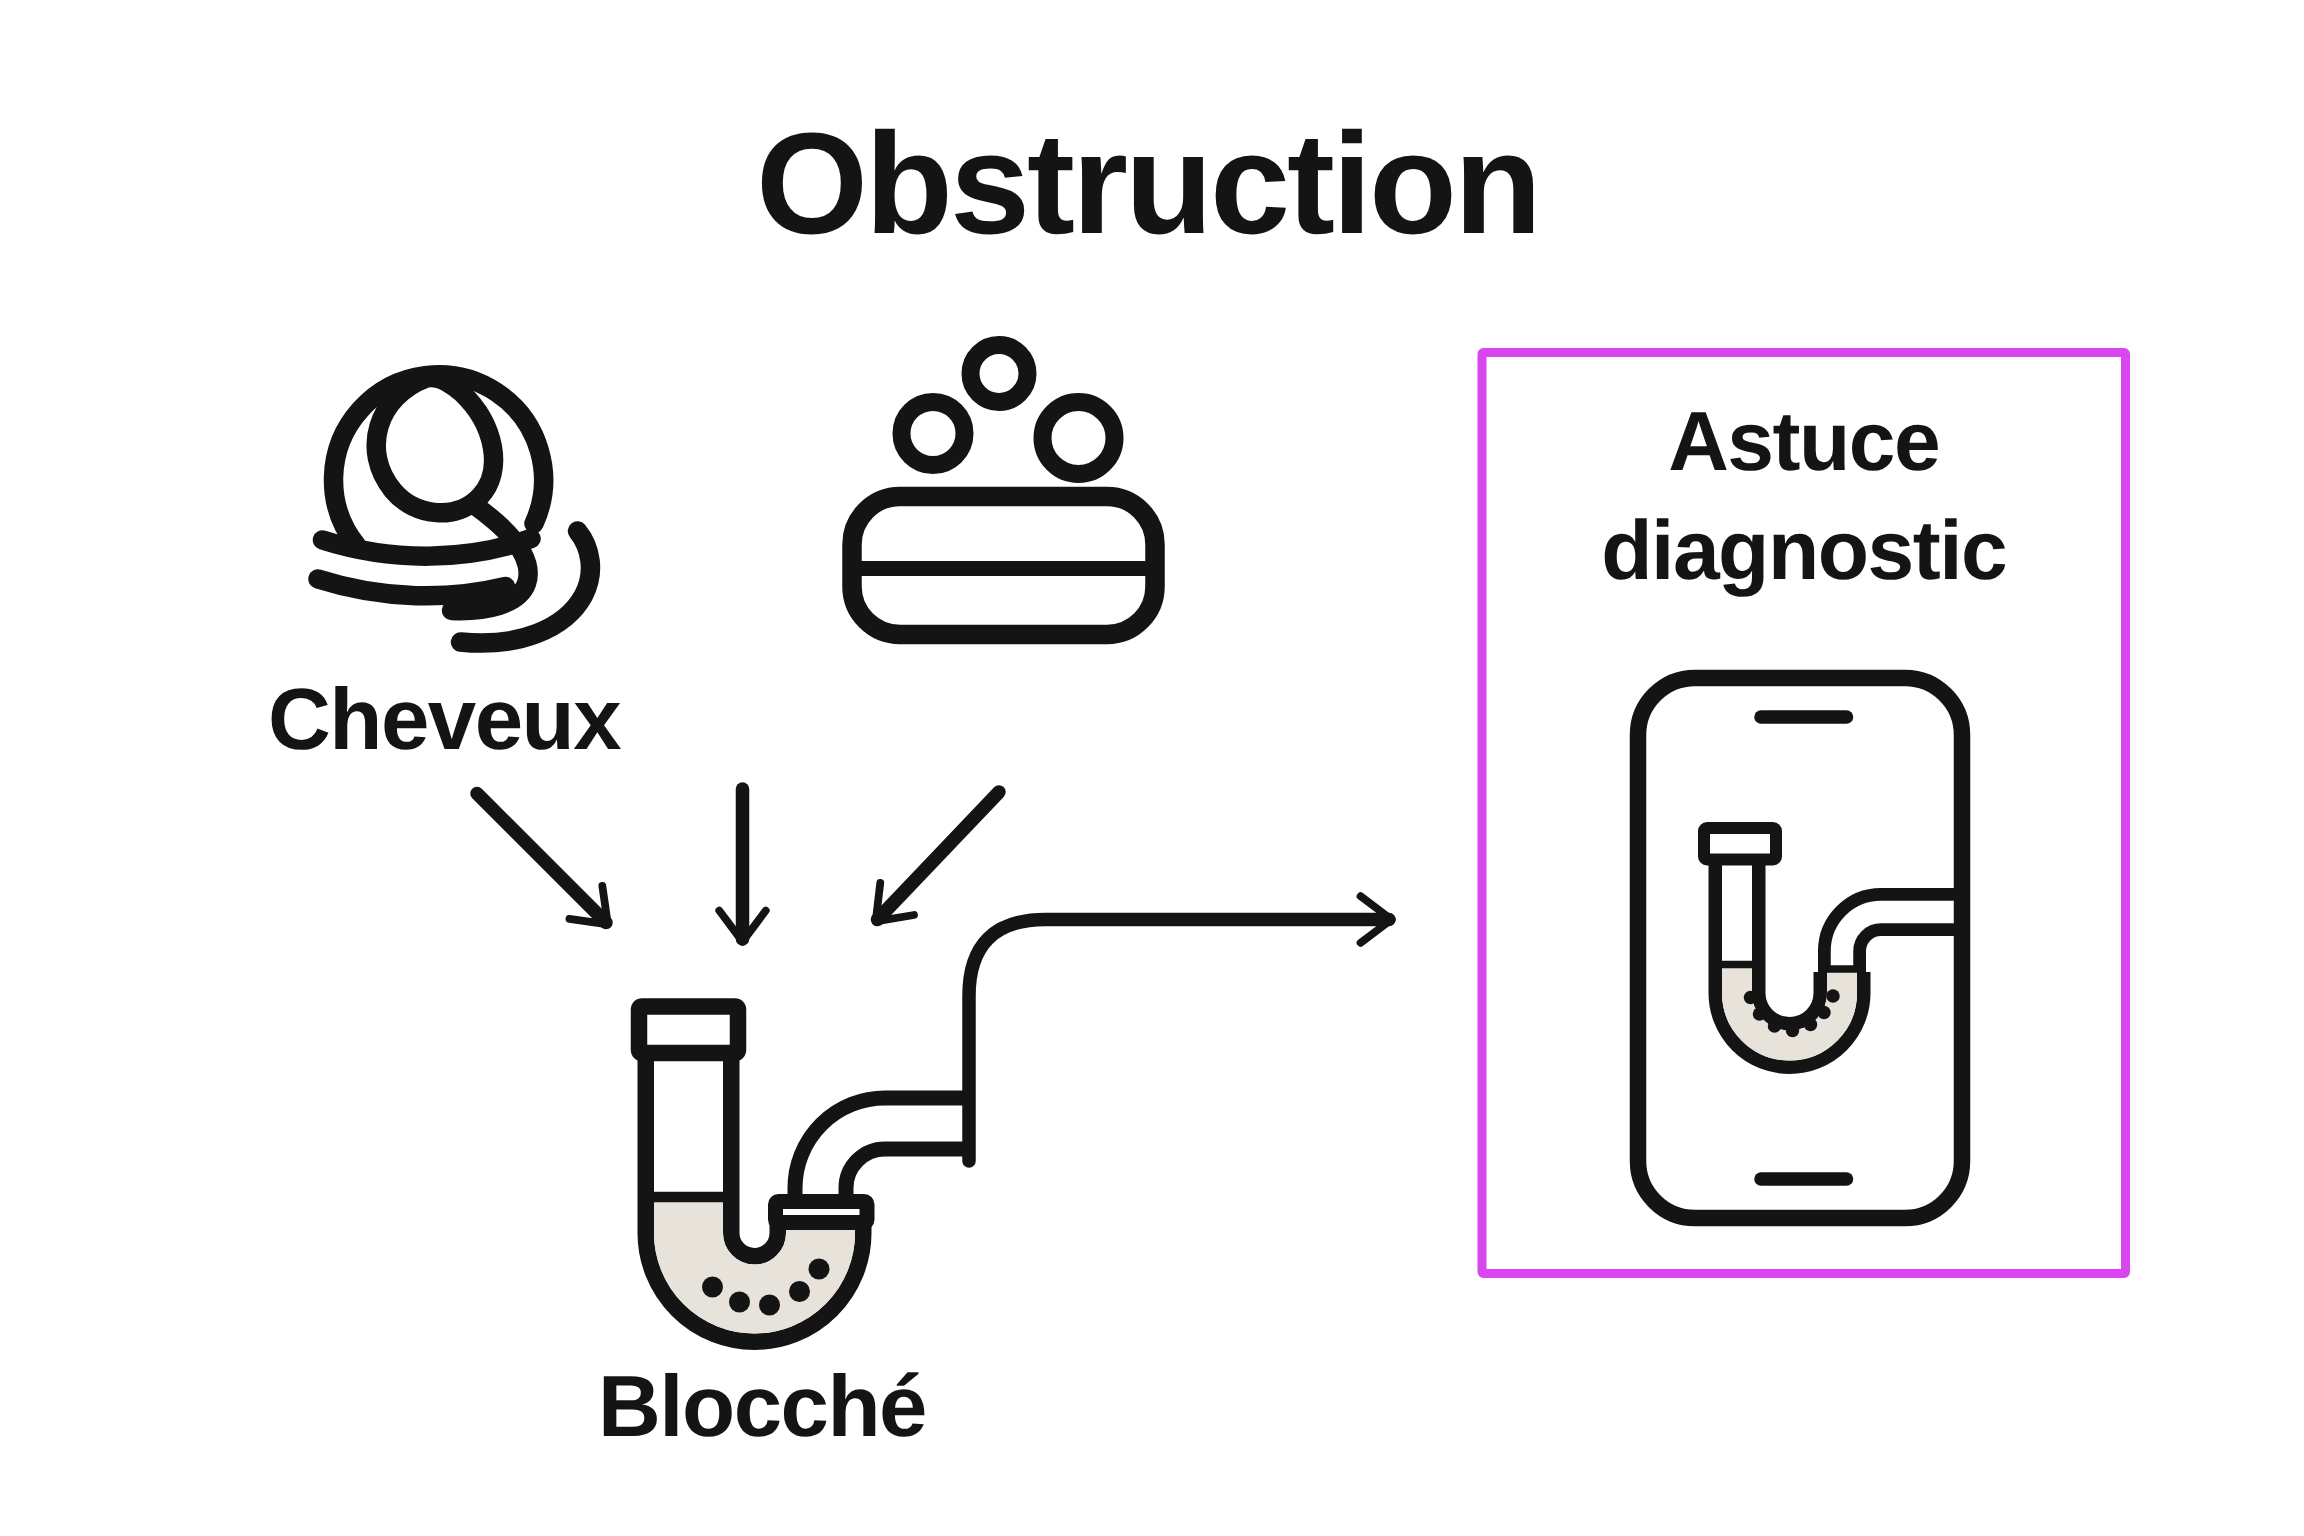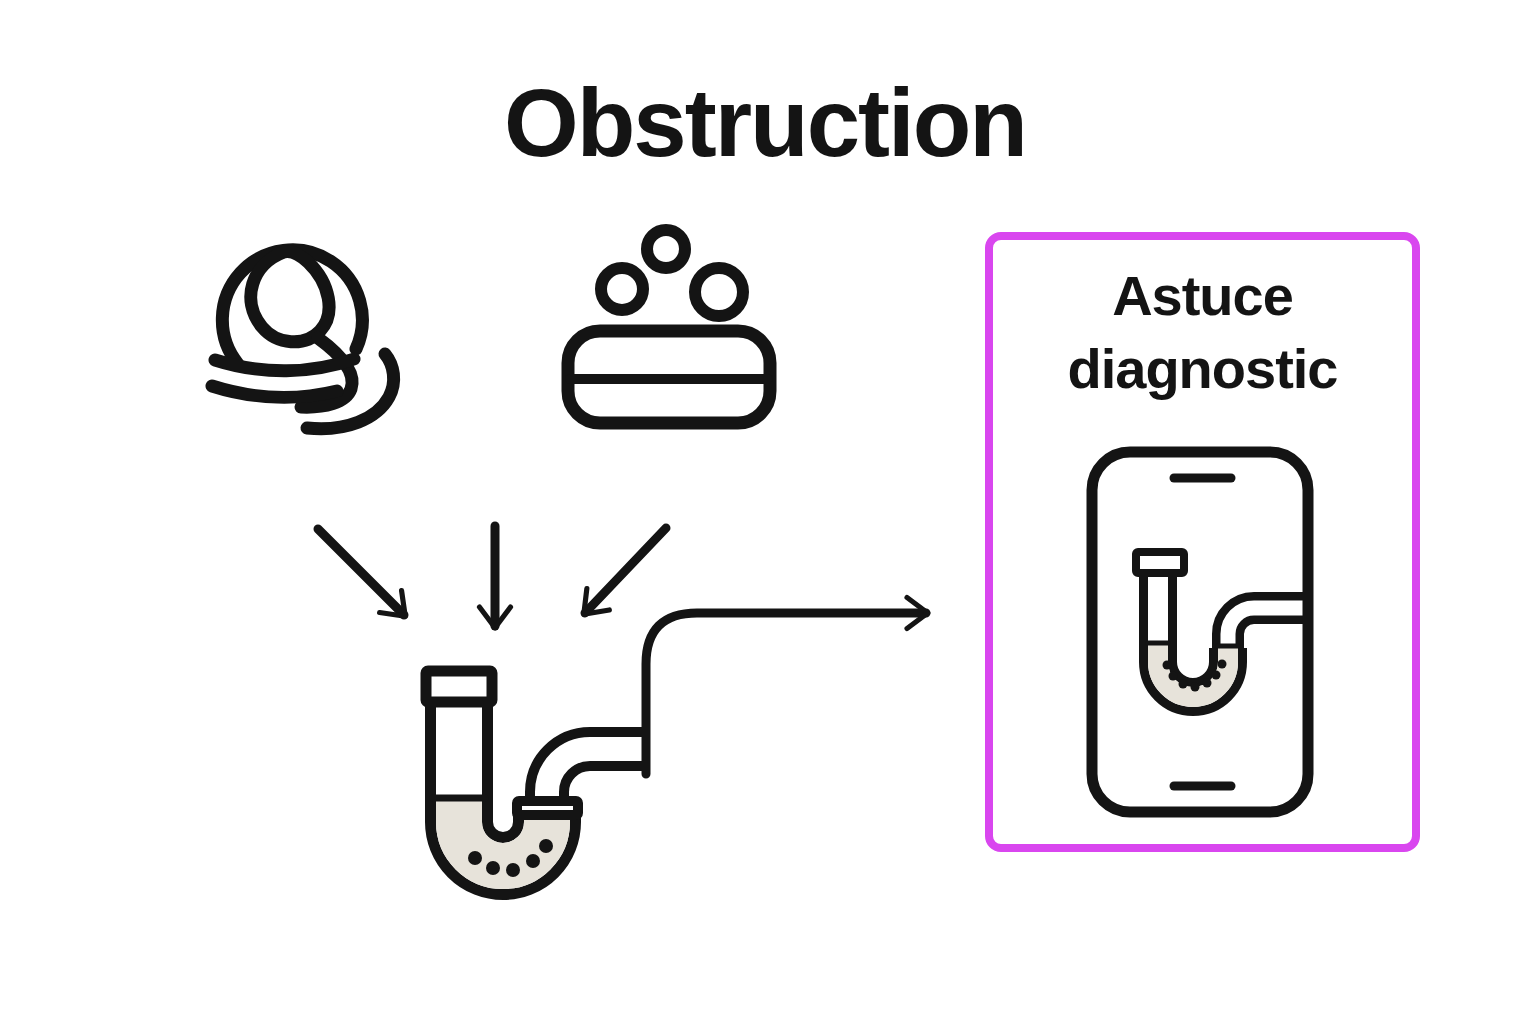--- a/index.html
+++ b/index.html
@@ -20,21 +20,21 @@
   .icon-label{
     position:absolute;transform:translateX(-50%);
     font-size:58px;font-weight:700;letter-spacing:-1px;line-height:1.1;
     white-space:nowrap;color:#141414;
   }
   .lbl-cheveux{left:296px;top:448px;}
   .lbl-savon{left:667px;top:448px;}
   .lbl-blocche{left:508px;top:906px;}
   .diagnostic-panel{
     position:absolute;left:985px;top:232px;width:435px;height:620px;
-    box-sizing:border-box;border:8px solid #d946ef;border-radius:16px;
+    box-sizing:border-box;border:6px solid #d946ef;border-radius:4px;
     background:transparent;
   }
   .panel-title{
     margin:20px auto 0 auto;width:330px;text-align:center;
     font-size:56px;font-weight:700;letter-spacing:-1px;line-height:1.3;
     color:#141414;
   }
 </style>
 </head>
 <body>
@@ -113,18 +113,20 @@
           <circle cx="1222" cy="664" r="4.5"></circle>
         </g>
         <rect x="1136" y="552" width="48" height="21" rx="2" fill="#ffffff" stroke-width="8"></rect>
       </g>
       <rect x="1092" y="452" width="216" height="360" rx="38" stroke-width="11"></rect>
       <line x1="1174" y1="478" x2="1231" y2="478" stroke-width="9"></line>
       <line x1="1174" y1="786" x2="1231" y2="786" stroke-width="9"></line>
     </g>
   </svg>
 
+  <div class="icon-label lbl-cheveux">Cheveux</div>
+  <div class="icon-label lbl-blocche">Blocché</div>
 
   <div class="diagnostic-panel">
     <div class="panel-title">Astuce diagnostic</div>
   </div>
 
 </div>
 
 </body></html>

